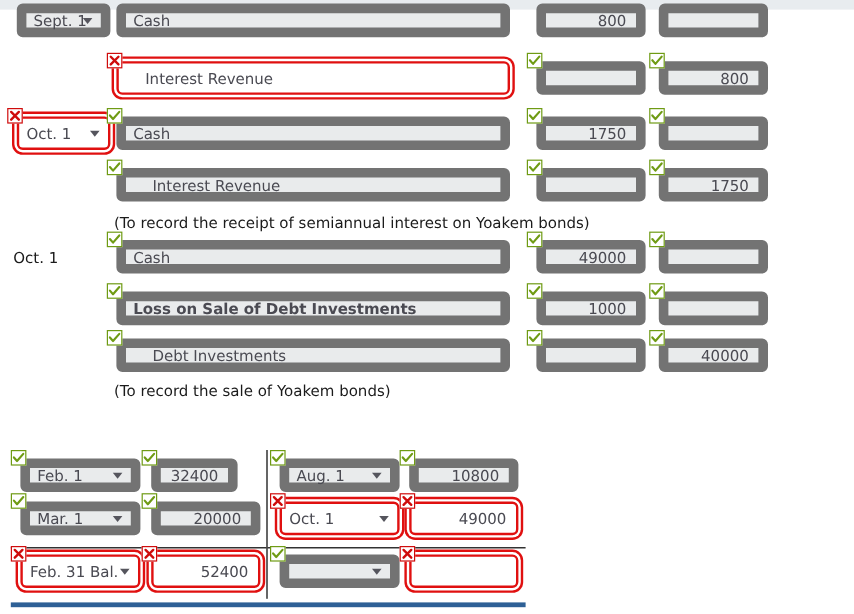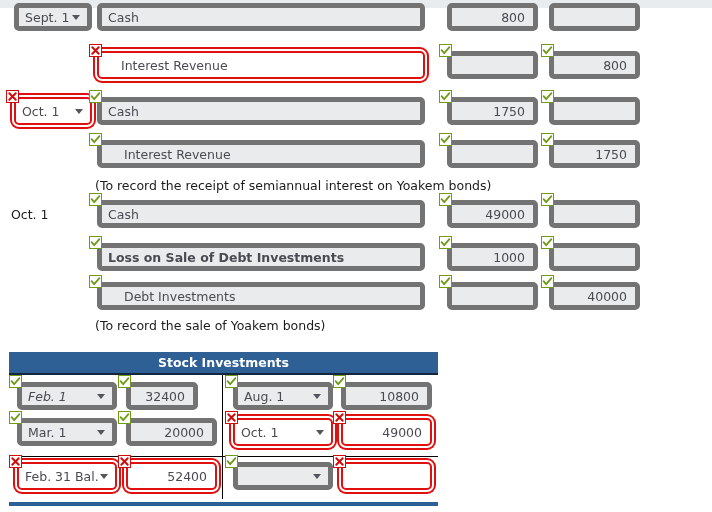--- a/index.html
+++ b/index.html
@@ -20,21 +20,21 @@
     position:absolute; left:0; top:0;
     box-sizing:border-box;
     border-radius:5px;
     font-family:"DejaVu Sans","Liberation Sans",sans-serif;
     font-size:12.5px;
     color:#4a4a52;
     display:flex; align-items:center;
   }
   
   .fld.ok {
-    border:5px solid #737373;
+    border:8px solid #737373;
     background:#e9ebec;
   }
   
   .fld.bad {
     border:2px solid #e01010;
     background:#ffffff;
     box-shadow:0 0 0 2px #ffffff, 0 0 0 4px #e01010;
   }
   .fld .txt { padding:0 6px; white-space:nowrap; overflow:hidden; }
   .fld.rightnum { justify-content:flex-end; }
@@ -307,27 +307,26 @@
       </div>
       <div class="mark ok" style="left: 541px; top: 275px;">
         <svg width="11" height="11" viewBox="0 0 11 11" aria-hidden="true">
           <path d="M1.6 5.2 L4.2 8.2 L9.4 2.2" stroke="#6f9b14" stroke-width="1.8" fill="none" stroke-linecap="round" stroke-linejoin="round"></path>
         </svg>
       </div>
       <div class="stxt" style="left: 95px; top: 318px;">(To record the sale of Yoakem bonds)</div>
     </div>
 
   <div id="stock">
-    <div id="stockhdr">Stock Investments</div>
     <div id="stockftr"></div>
     <div class="vdiv" style="left:213px; top:23px; height:124px;"></div>
     <div class="hdiv" style="left:0px; top:104px; width:213px;"></div>
     <div class="hdiv" style="left:214px; top:104px; width:215px;"></div>
     <div id="stock-cells">
-        <div class="fieldwrap" style="left: 8px; top: 30px; width: 100px; height: 28px; font-style: italic;">
+        <div class="fieldwrap" style="left: 8px; top: 30px; width: 100px; height: 28px;">
           <div class="fld ok" style="width: 100px; height: 28px;">
             <span class="txt">Feb. 1</span>
             <span class="caret"></span>
           </div>
         </div>
         <div class="mark ok" style="left: 0px; top: 23px;">
           <svg width="11" height="11" viewBox="0 0 11 11" aria-hidden="true">
             <path d="M1.6 5.2 L4.2 8.2 L9.4 2.2" stroke="#6f9b14" stroke-width="1.8" fill="none" stroke-linecap="round" stroke-linejoin="round"></path>
           </svg>
         </div>

